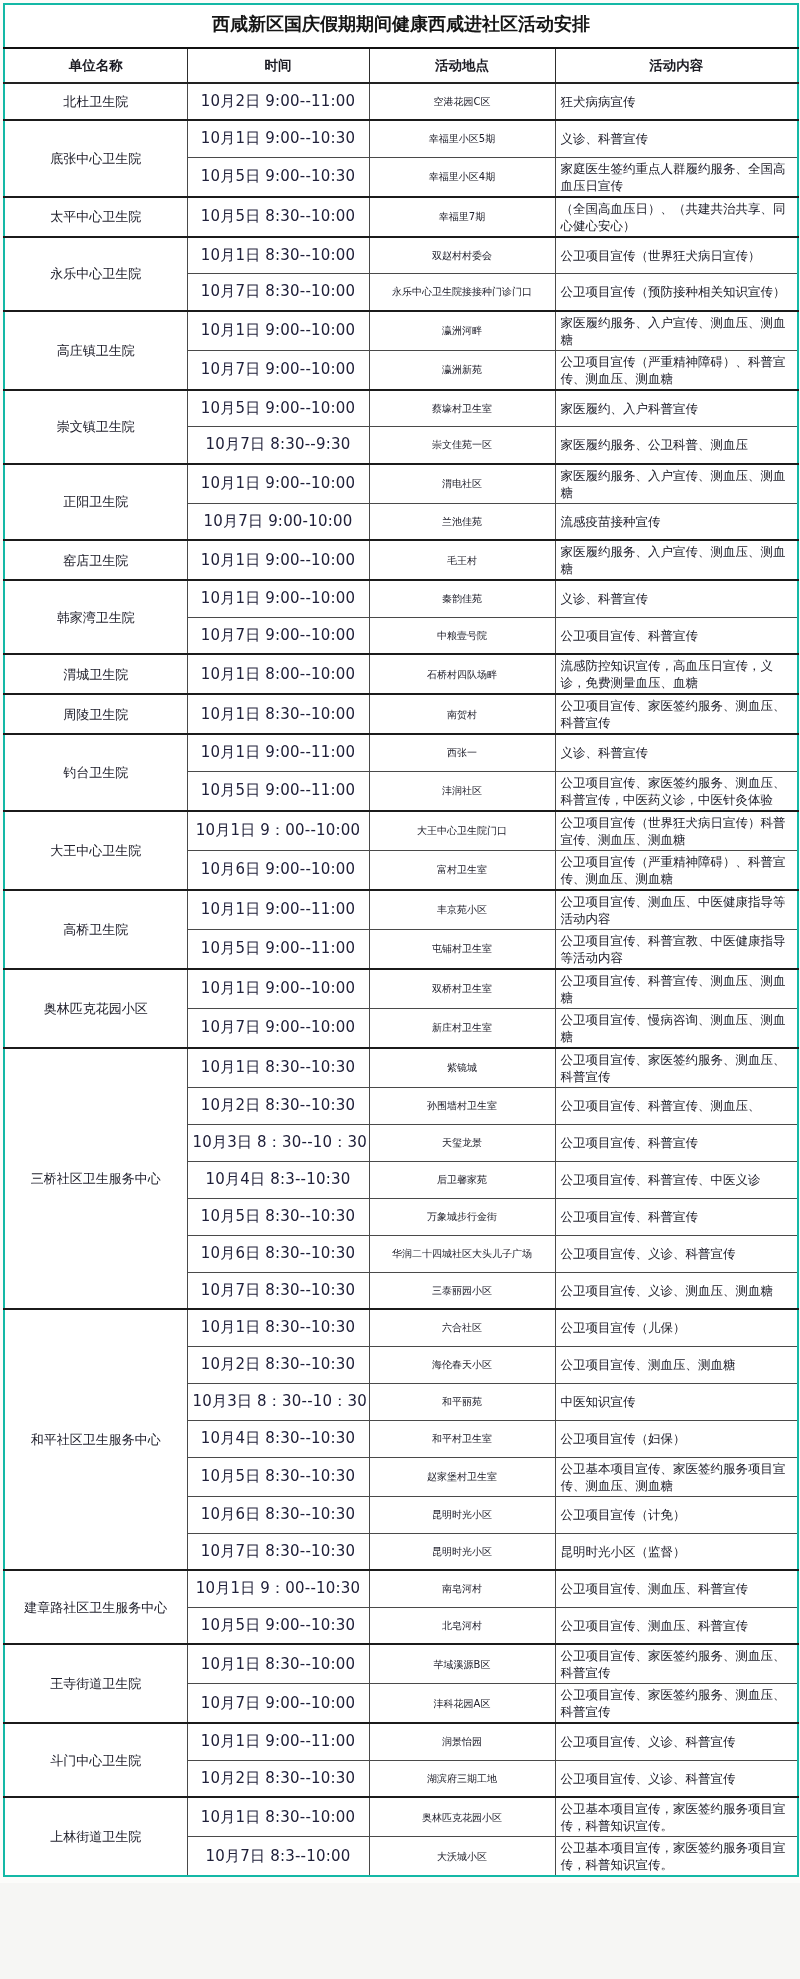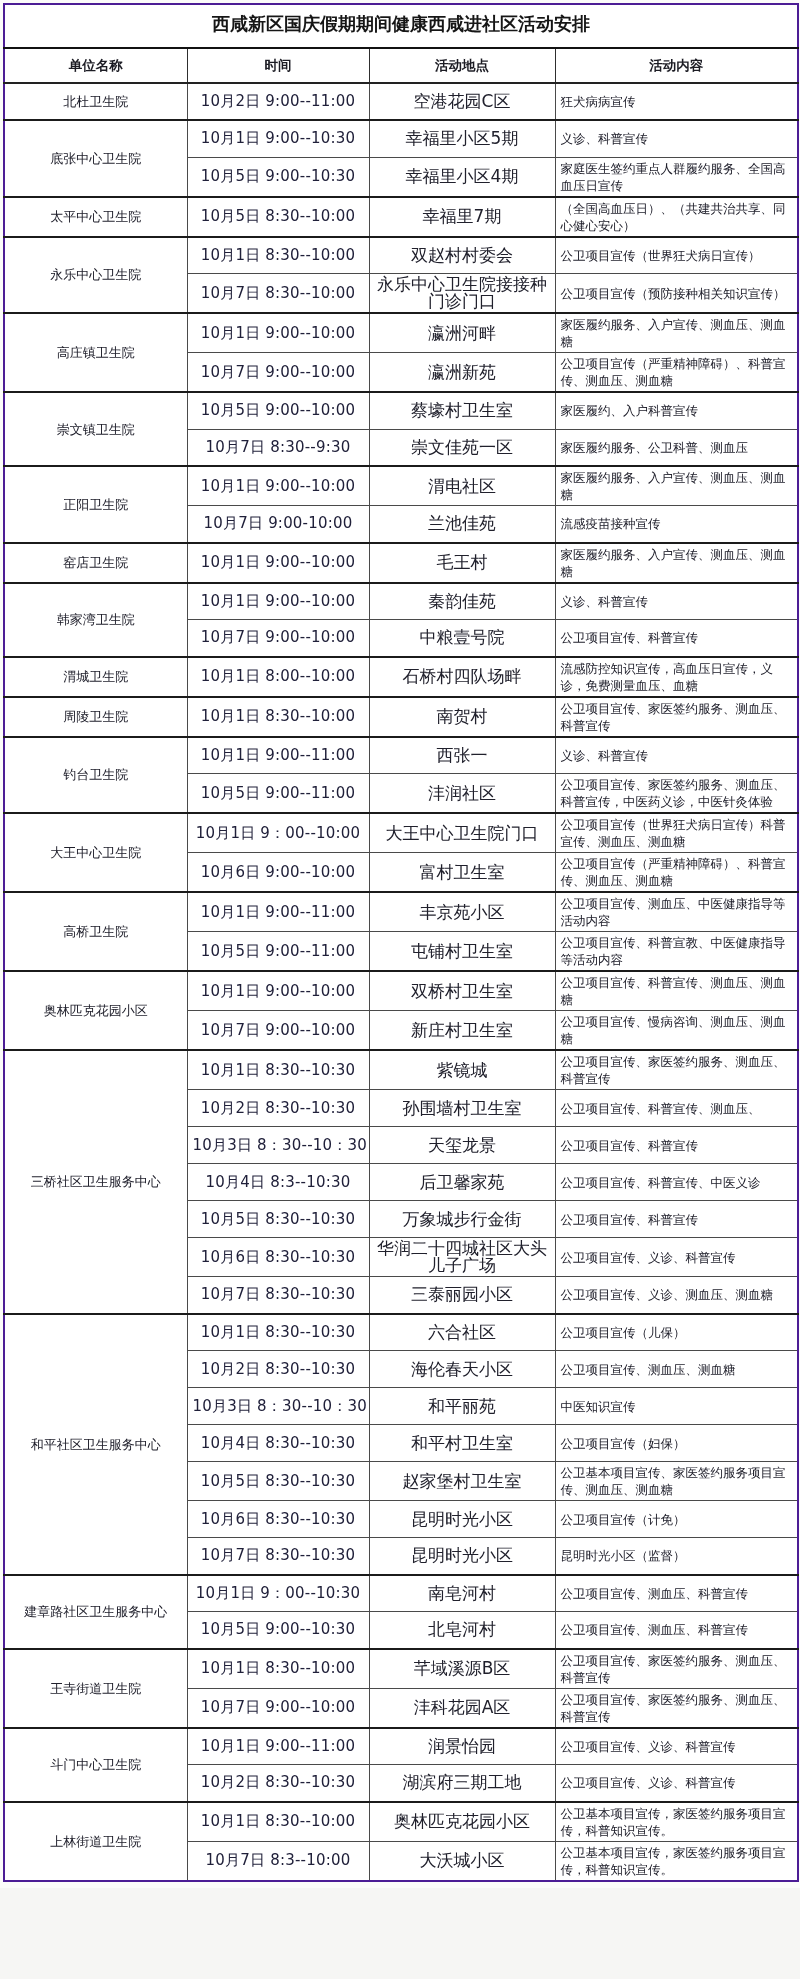--- a/index.html
+++ b/index.html
@@ -1,18 +1,18 @@
 <!DOCTYPE html>
 <html lang="zh"><head>
 <meta charset="utf-8">
 <style>
   html,body{margin:0;padding:0;background:#f6f6f4;}
   body{width:800px;font-family:"DejaVu Sans","Liberation Sans",sans-serif;color:#23232e;}
   .sheet{width:800px;box-sizing:border-box;padding:3px 3px 6px 3px;background:#fcfcfa;}
-  table{border-collapse:collapse;width:794px;table-layout:fixed;background:#a21caf;border:2px solid #4c1d95;}
+  table{border-collapse:collapse;width:794px;table-layout:fixed;background:#a21caf;border:2px solid #14b8a6;}
   col.c-unit{width:183px;}
   col.c-time{width:182px;}
   col.c-place{width:186px;}
   col.c-content{width:243px;}
   th,td{box-sizing:border-box;overflow:hidden;}
   .title-row th{
     height:44px;text-align:center;vertical-align:middle;
     font-family:"DejaVu Serif","Liberation Serif",serif;
     font-size:18px;font-weight:bold;color:#161616;
     border-bottom:2px solid #111;background:#fff;padding:2px 0 6px 0;
@@ -24,21 +24,21 @@
   }
   tbody td{
     border:1px solid #4a4a4a;
     height:37px;vertical-align:middle;
     font-size:12.5px;line-height:17px;
     padding:2px 5px;background:#fff;
   }
   tbody tr.group-start td{border-top:2px solid #1b1b1b;}
   td.unit-cell{text-align:center;font-size:13px;color:#20202c;margin-left:47px;}
   td.time-cell{text-align:center;white-space:nowrap;font-size:15px;letter-spacing:0.2px;color:#20203a;}
-  td.place-cell{text-align:center;font-size:17px;color:#20202c;margin-top:32px;}
+  td.place-cell{text-align:center;font-size:10px;color:#20202c;margin-top:32px;}
   td.content-cell{text-align:left;color:#20202c;}
 </style>
 </head>
 <body>
 
 <div class="sheet">
   <table>
     <colgroup>
       <col class="c-unit">
         <col class="c-time">

